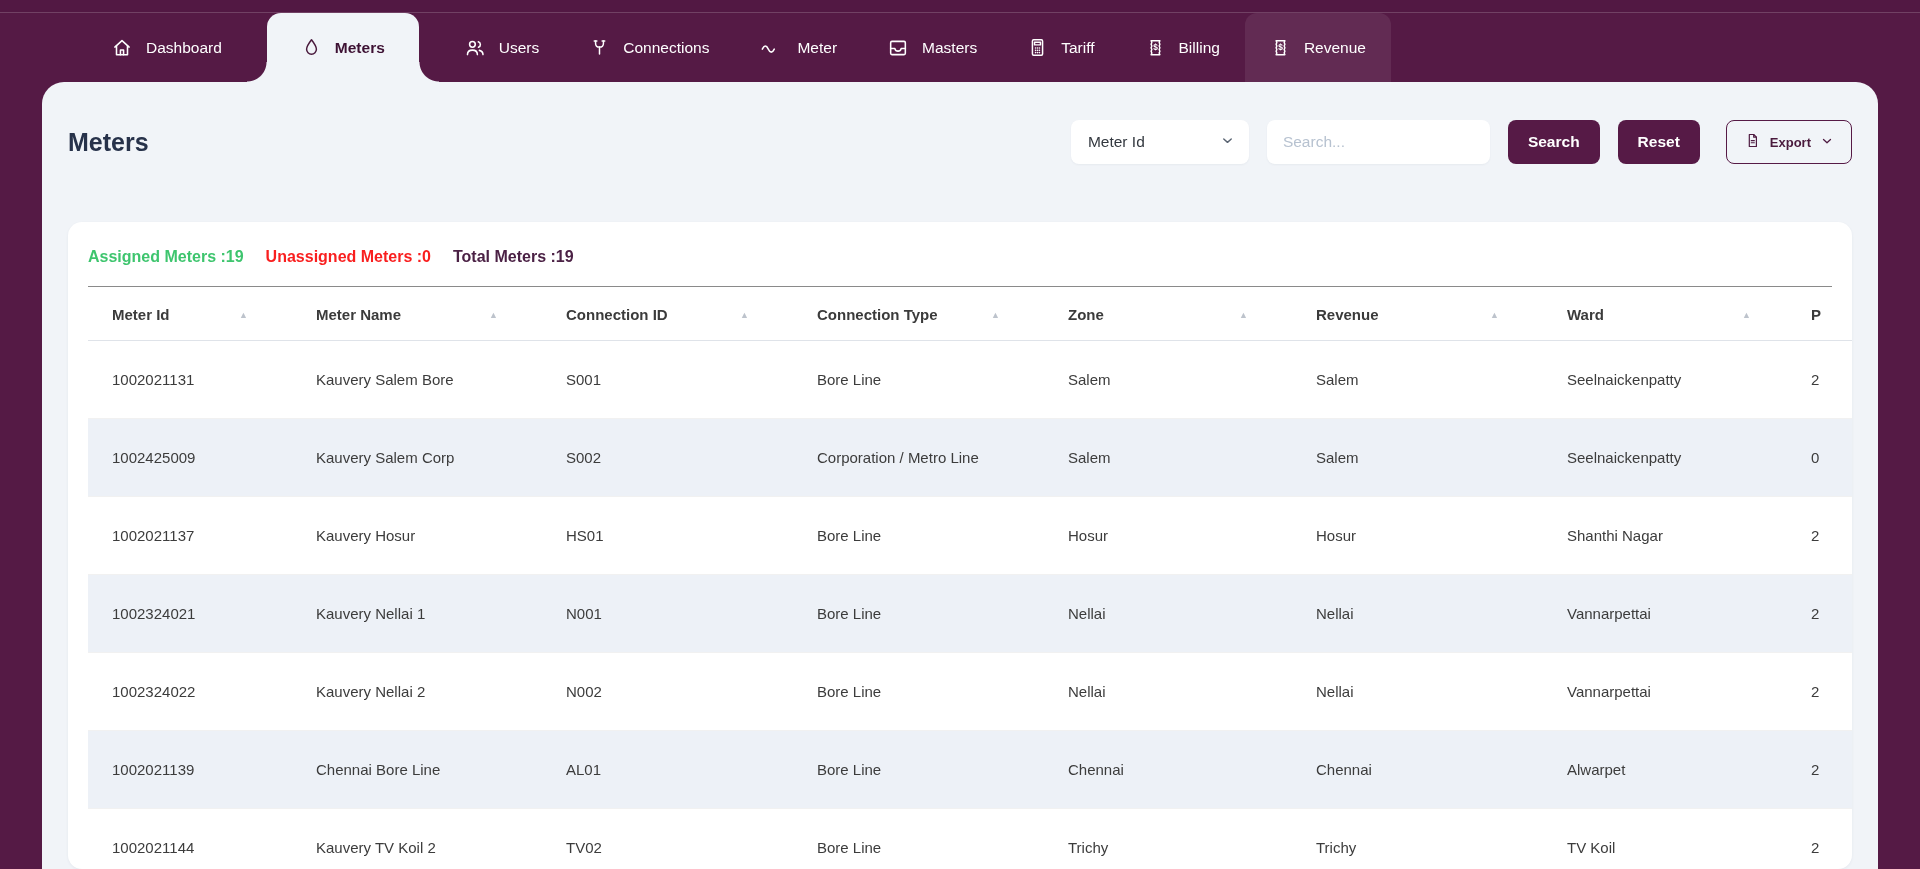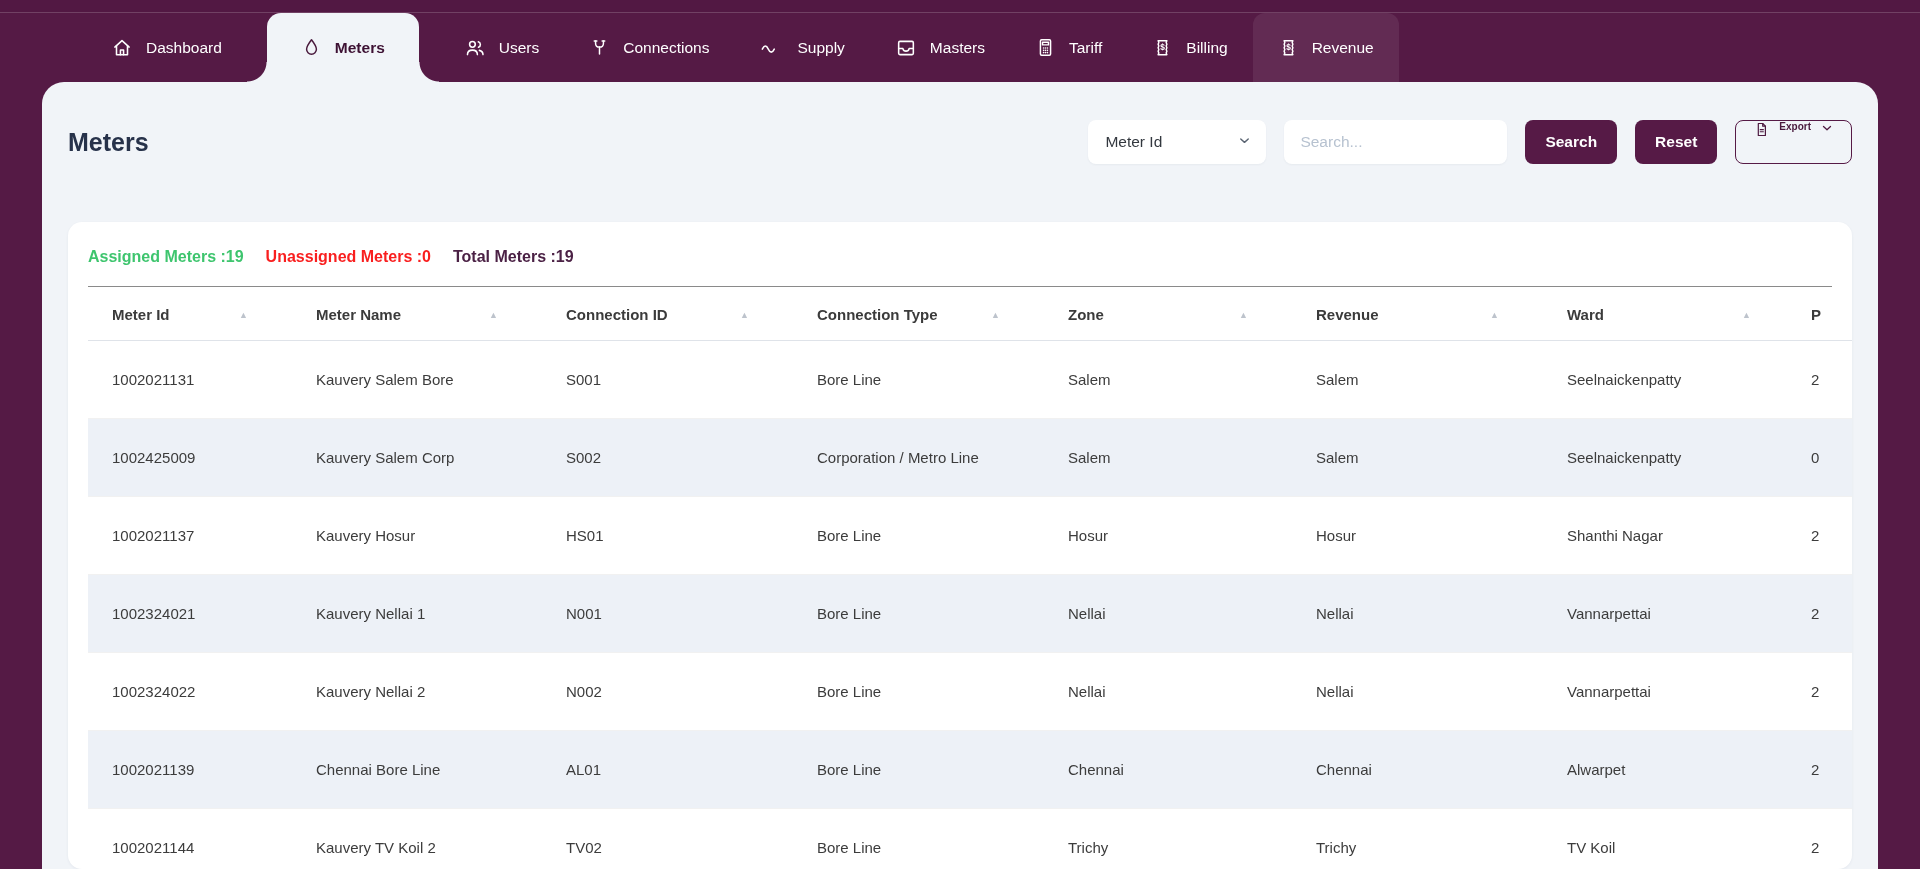--- a/index.html
+++ b/index.html
@@ -47,23 +47,23 @@
     width:223px; height:44px; background:#fff; border:none; border-radius:8px;
     padding:0 16px; font-size:15.5px; font-family:inherit; color:#33383f;
     box-shadow:0 1px 2px rgba(40,50,80,0.05); outline:none;
   }
   .search-input::placeholder { color:#b7c2d0; }
   .btn-solid {
     height:44px; background:#561A46; color:#fff; border:none; border-radius:8px;
     font-size:15.5px; font-weight:700; font-family:inherit; padding:0 20px; cursor:pointer;
   }
   .btn-export {
-    height:44px; margin-left:0; background:transparent; border:1px solid #561A46; border-radius:8px;
-    color:#4a1a3d; font-size:10px; font-weight:600; font-family:inherit;
-    display:flex; align-items:flex-start; gap:9px; padding:0 17px; cursor:pointer;
+    height:44px; margin-left:8px; background:transparent; border:1px solid #561A46; border-radius:8px;
+    color:#4a1a3d; font-size:13px; font-weight:600; font-family:inherit;
+    display:flex; align-items:center; gap:9px; padding:0 17px; cursor:pointer;
   }
   
   .table-card {
     background:#ffffff; border-radius:14px; padding:0 20px; height:647px;
     box-shadow:0 1px 3px rgba(40,50,80,0.06); overflow:hidden;
   }
   .stats-row { display:flex; gap:22px; padding:26px 0 20px 0; font-size:16px; font-weight:700; }
   .stat-assigned { color:#3EC56E; }
   .stat-unassigned { color:#F91F1F; }
   .stat-total { color:#4B2145; }
@@ -123,21 +123,21 @@
         </svg>
       </span>
       <span class="nav-label">Connections</span>
     </div>
     <div class="nav-item">
       <span class="nav-icon">
         <svg width="25" height="22" viewBox="0 0 26 24" fill="none" stroke-width="1.7" stroke-linecap="round" stroke-linejoin="round">
           <path d="M3 13.2 c2 -4.4 4.5 -4.4 6.5 0 s4.5 4.4 6.5 0"></path>
         </svg>
       </span>
-      <span class="nav-label">Supply</span>
+      <span class="nav-label">Meter</span>
     </div>
     <div class="nav-item">
       <span class="nav-icon">
         <svg width="22" height="22" viewBox="0 0 24 24" fill="none" stroke-width="1.7" stroke-linecap="round" stroke-linejoin="round">
           <path d="M4 6.2 a1.4 1.4 0 0 1 1.4 -1.4 h13.2 a1.4 1.4 0 0 1 1.4 1.4 v11.6 a1.4 1.4 0 0 1 -1.4 1.4 H5.4 A1.4 1.4 0 0 1 4 17.8 Z"></path>
           <path d="M4 12.6 h4.6 c.4 1.8 1.7 2.8 3.4 2.8 s3 -1 3.4 -2.8 H20"></path>
         </svg>
       </span>
       <span class="nav-label">Masters</span>
     </div>

